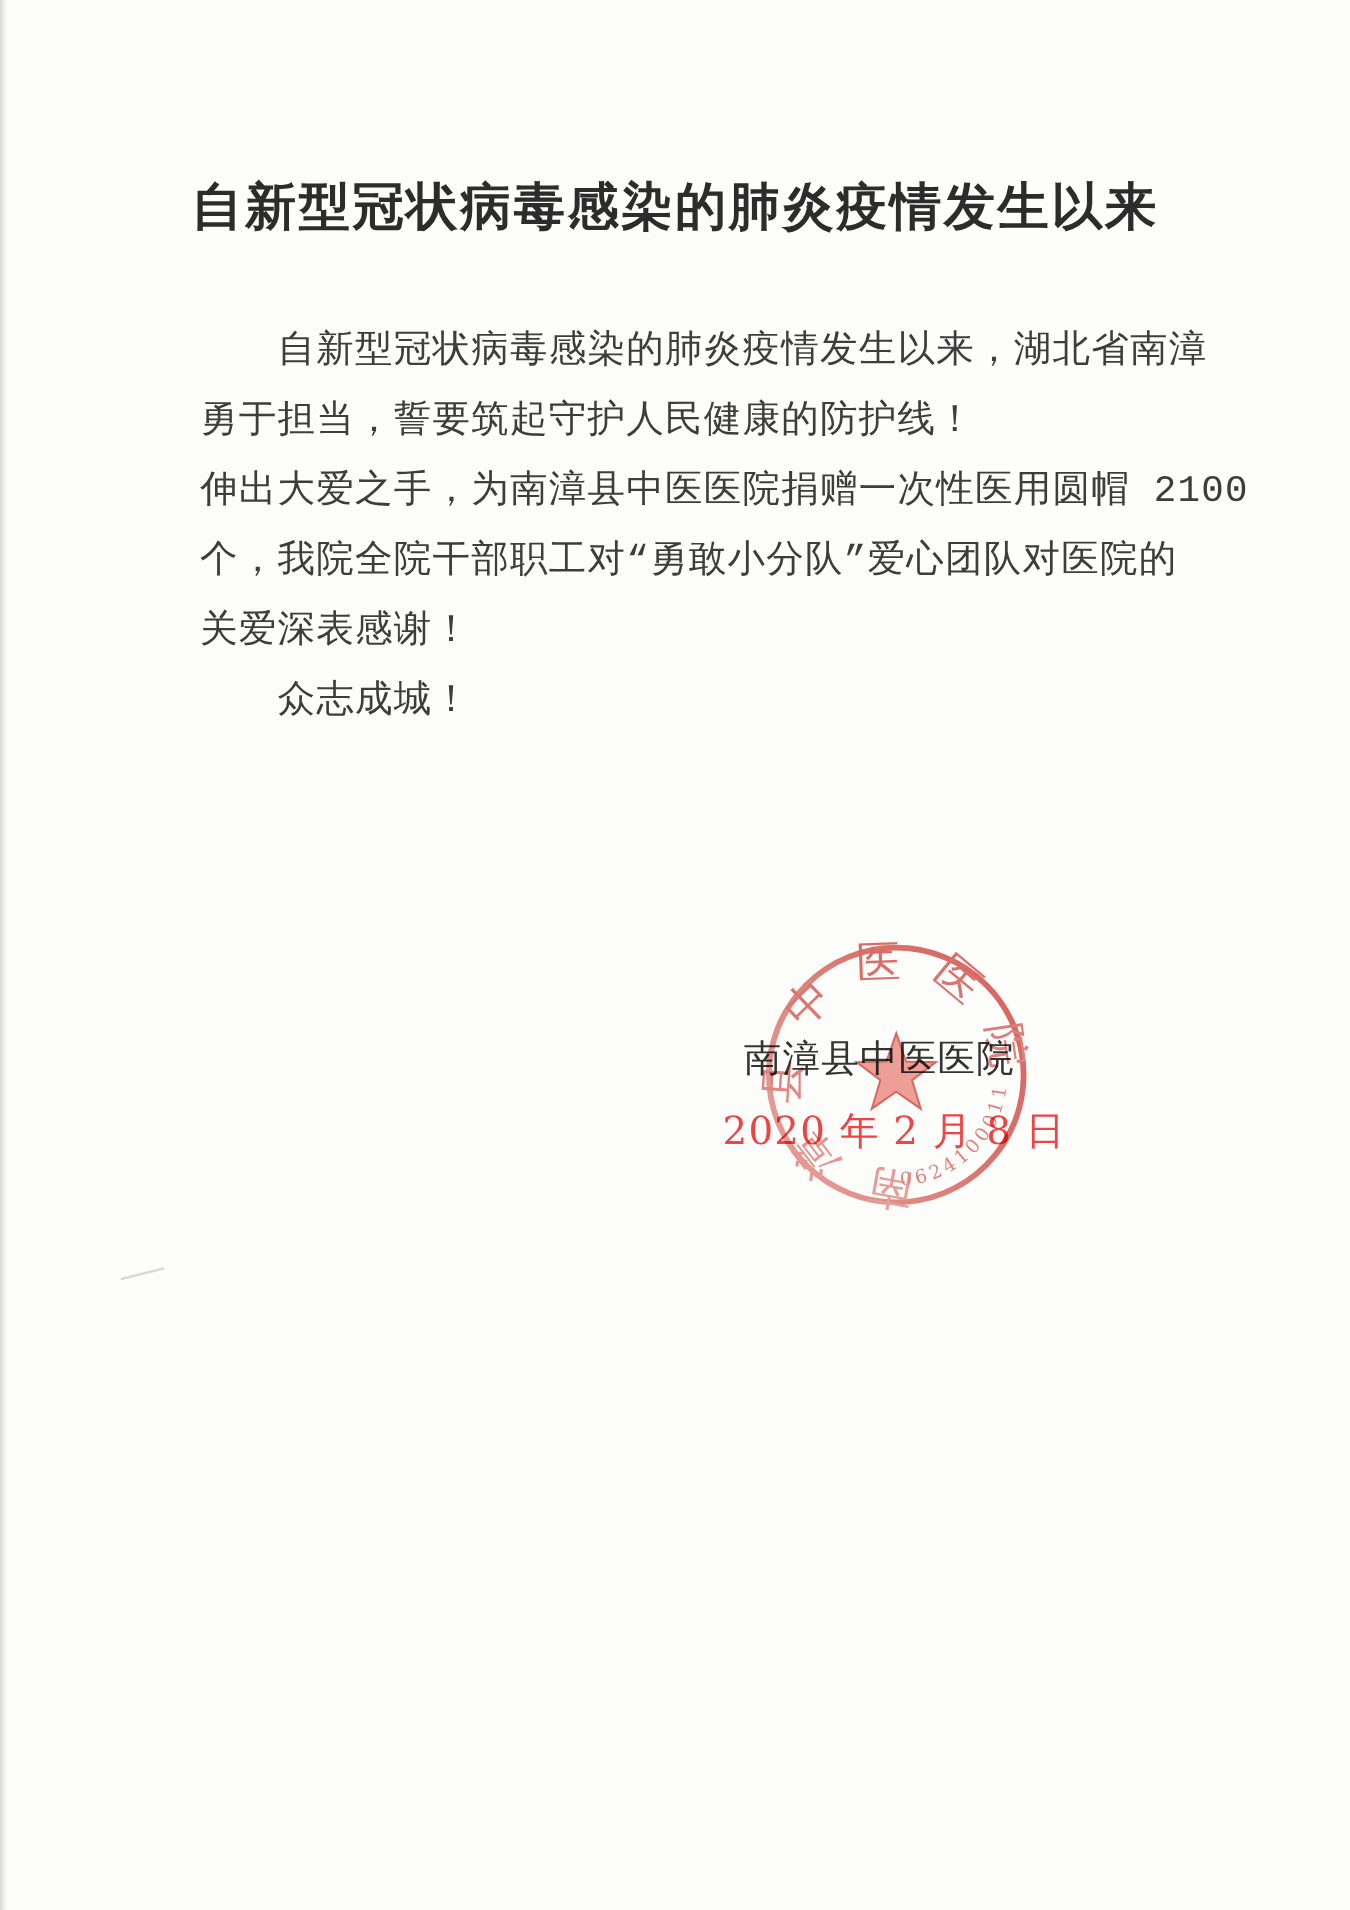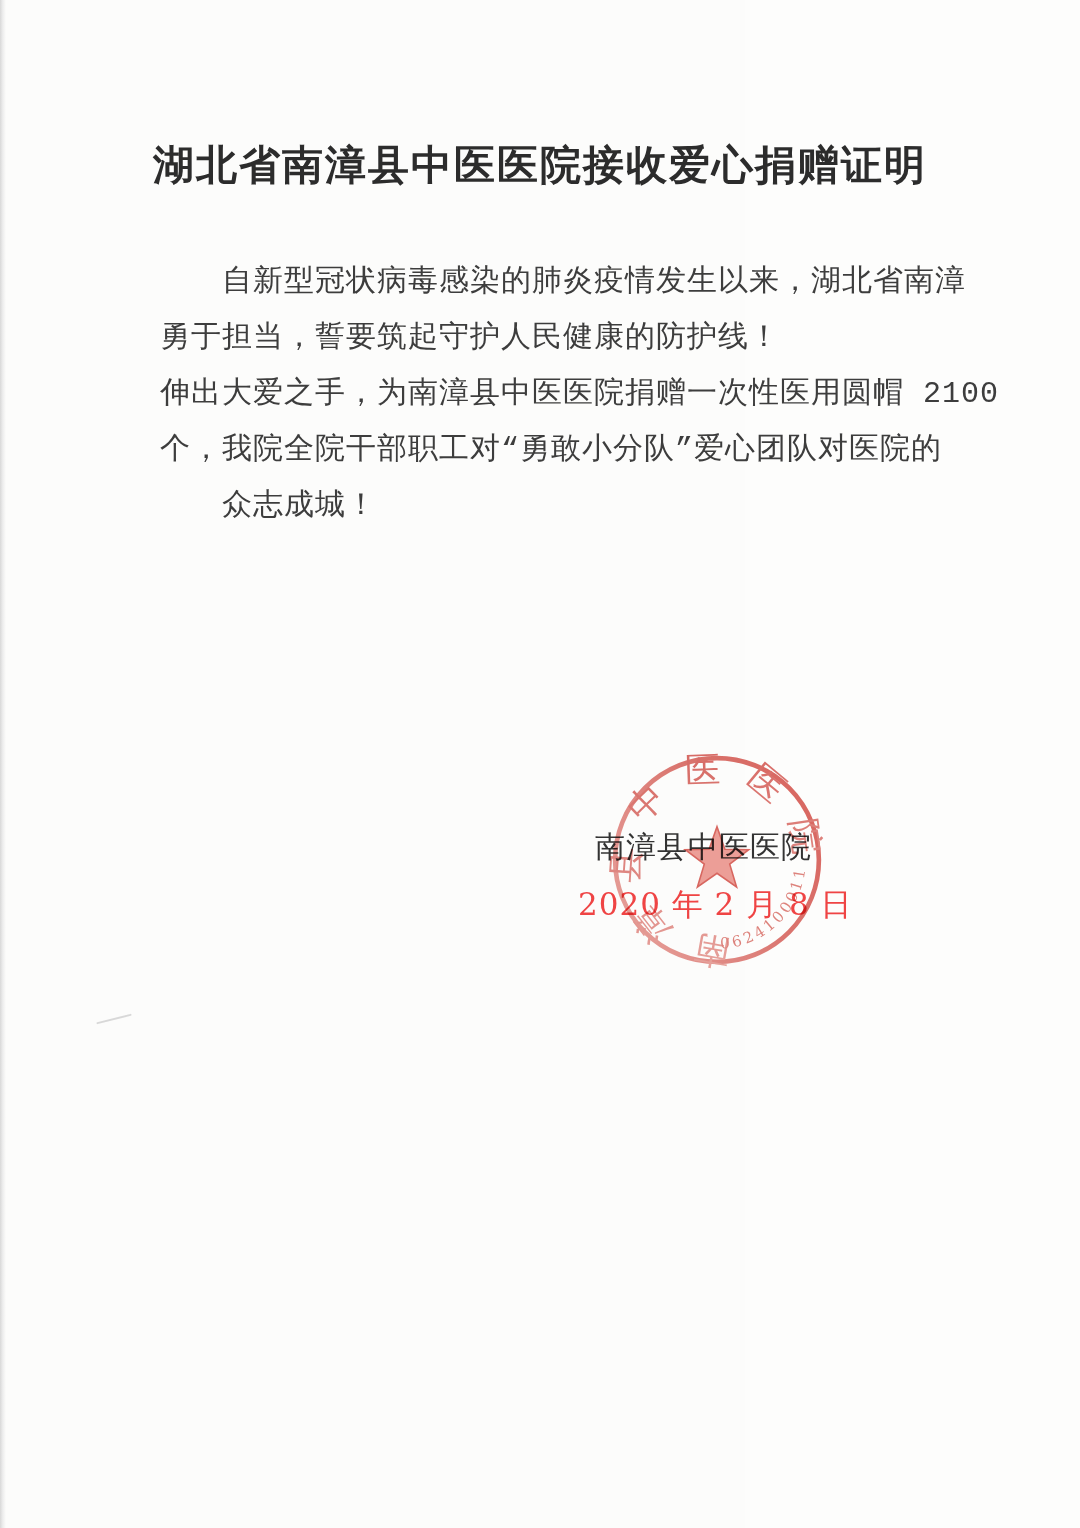--- a/index.html
+++ b/index.html
@@ -60,27 +60,28 @@
 </style>
 </head>
 <body>
 
 <div class="page">
 
   <div class="scan-edge"></div>
   <div class="scan-band"></div>
   <div class="scan-scratch"></div>
 
-  <div class="doc-title">湖北省南漳县中医医院接收爱心捐赠证明</div>
+  <div class="doc-title">自新型冠状病毒感染的肺炎疫情发生以来</div>
 
   <div class="body-text">
     <div class="body-line">　　自新型冠状病毒感染的肺炎疫情发生以来，湖北省南漳</div>
     <div class="body-line">勇于担当，誓要筑起守护人民健康的防护线！</div>
     <div class="body-line">伸出大爱之手，为南漳县中医医院捐赠一次性医用圆帽 2100</div>
     <div class="body-line">个，我院全院干部职工对“勇敢小分队”爱心团队对医院的</div>
+    <div class="body-line">关爱深表感谢！</div>
     <div class="body-line">　　众志成城！</div>
   </div>
 
   <div class="sig-org">南漳县中医医院</div>
 
   <div class="sig-date">2020 年 2 月 8 日</div>
 
   <div class="stamp">
     <svg viewBox="0 0 230 230" xmlns="http://www.w3.org/2000/svg">
       <defs>

